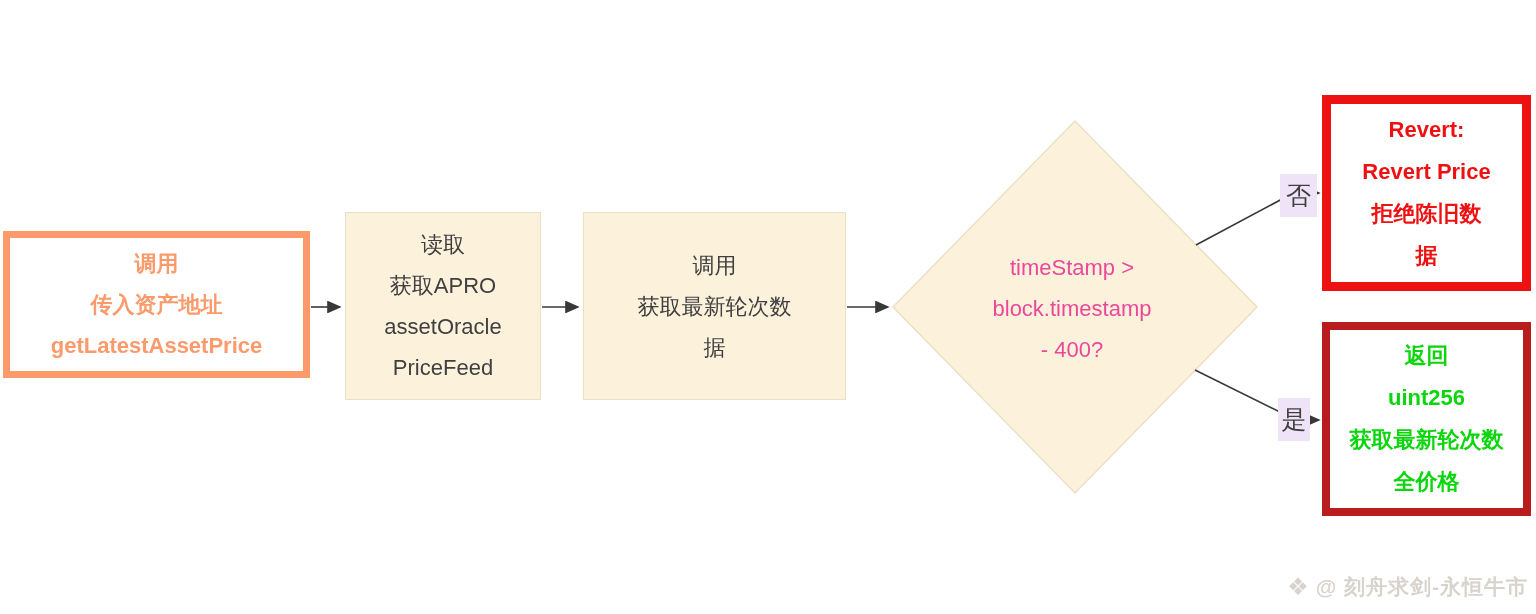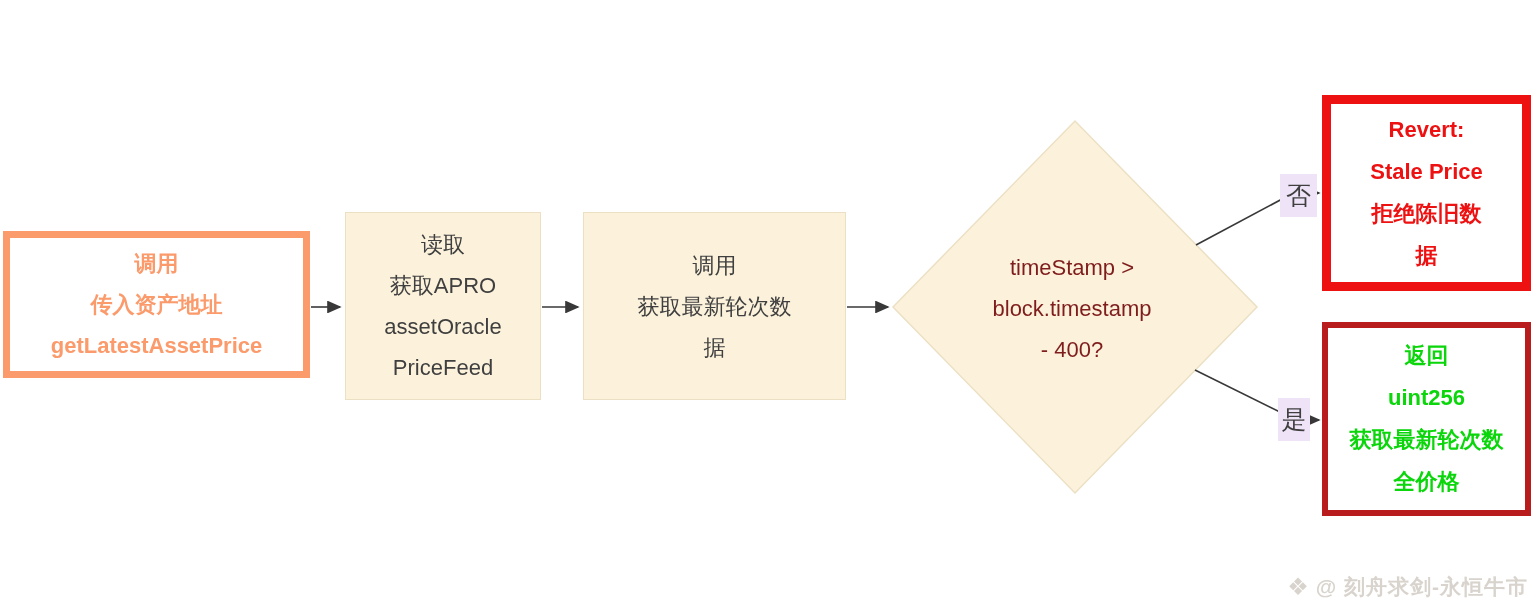--- a/index.html
+++ b/index.html
@@ -18,29 +18,29 @@
   .start-node{
     left:3px;top:231px;width:307px;height:147px;
     border:7px solid #fb9a6b;color:#fb9a6b;background:#ffffff;font-weight:600;
   }
   .process-node{background:#fcf2dc;border:1px solid #ece0c4;}
   .process-1{left:345px;top:212px;width:196px;height:188px;text-align:right;}
   .process-2{left:583px;top:212px;width:263px;height:188px;}
   .decision-text{
     position:absolute;left:941px;top:246px;width:262px;height:124px;
     display:flex;flex-direction:column;justify-content:center;align-items:center;
-    text-align:center;font-size:22px;line-height:41px;color:#7f1d1d;
+    text-align:center;font-size:22px;line-height:41px;color:#ec4899;
   }
   .terminal{
     position:absolute;box-sizing:border-box;background:#ffffff;
     display:flex;flex-direction:column;justify-content:center;align-items:center;
     text-align:center;font-size:22px;line-height:42px;font-weight:600;
   }
   .revert-node{left:1322px;top:95px;width:209px;height:196px;border:9px solid #ee1111;color:#ee1111;}
-  .return-node{left:1322px;top:322px;width:209px;height:194px;border:6px solid #b91c1c;color:#0bd60b;}
+  .return-node{left:1322px;top:322px;width:209px;height:194px;border:8px solid #b91c1c;color:#0bd60b;}
   .edge-label{
     position:absolute;background:#efe3f8;color:#3f3f3f;
     display:flex;justify-content:center;align-items:center;
     font-size:25px;line-height:1;
   }
   .edge-label-no{left:1280px;top:174px;width:37px;height:43px;}
   .edge-label-yes{left:1278px;top:398px;width:32px;height:43px;}
   .watermark{
     position:absolute;right:8px;bottom:13px;
     display:flex;align-items:center;gap:6px;
@@ -91,21 +91,21 @@
 </div>
 
 <div class="decision-text">
   <span>timeStamp &gt;</span>
   <span>block.timestamp</span>
   <span>- 400?</span>
 </div>
 
 <div class="terminal revert-node">
   <span>Revert:</span>
-  <span>Stale Price</span>
+  <span>Revert Price</span>
   <span>拒绝陈旧数</span>
   <span>据</span>
 </div>
 
 <div class="terminal return-node">
   <span>返回</span>
   <span>uint256</span>
   <span>获取最新轮次数</span>
   <span>全价格</span>
 </div>

